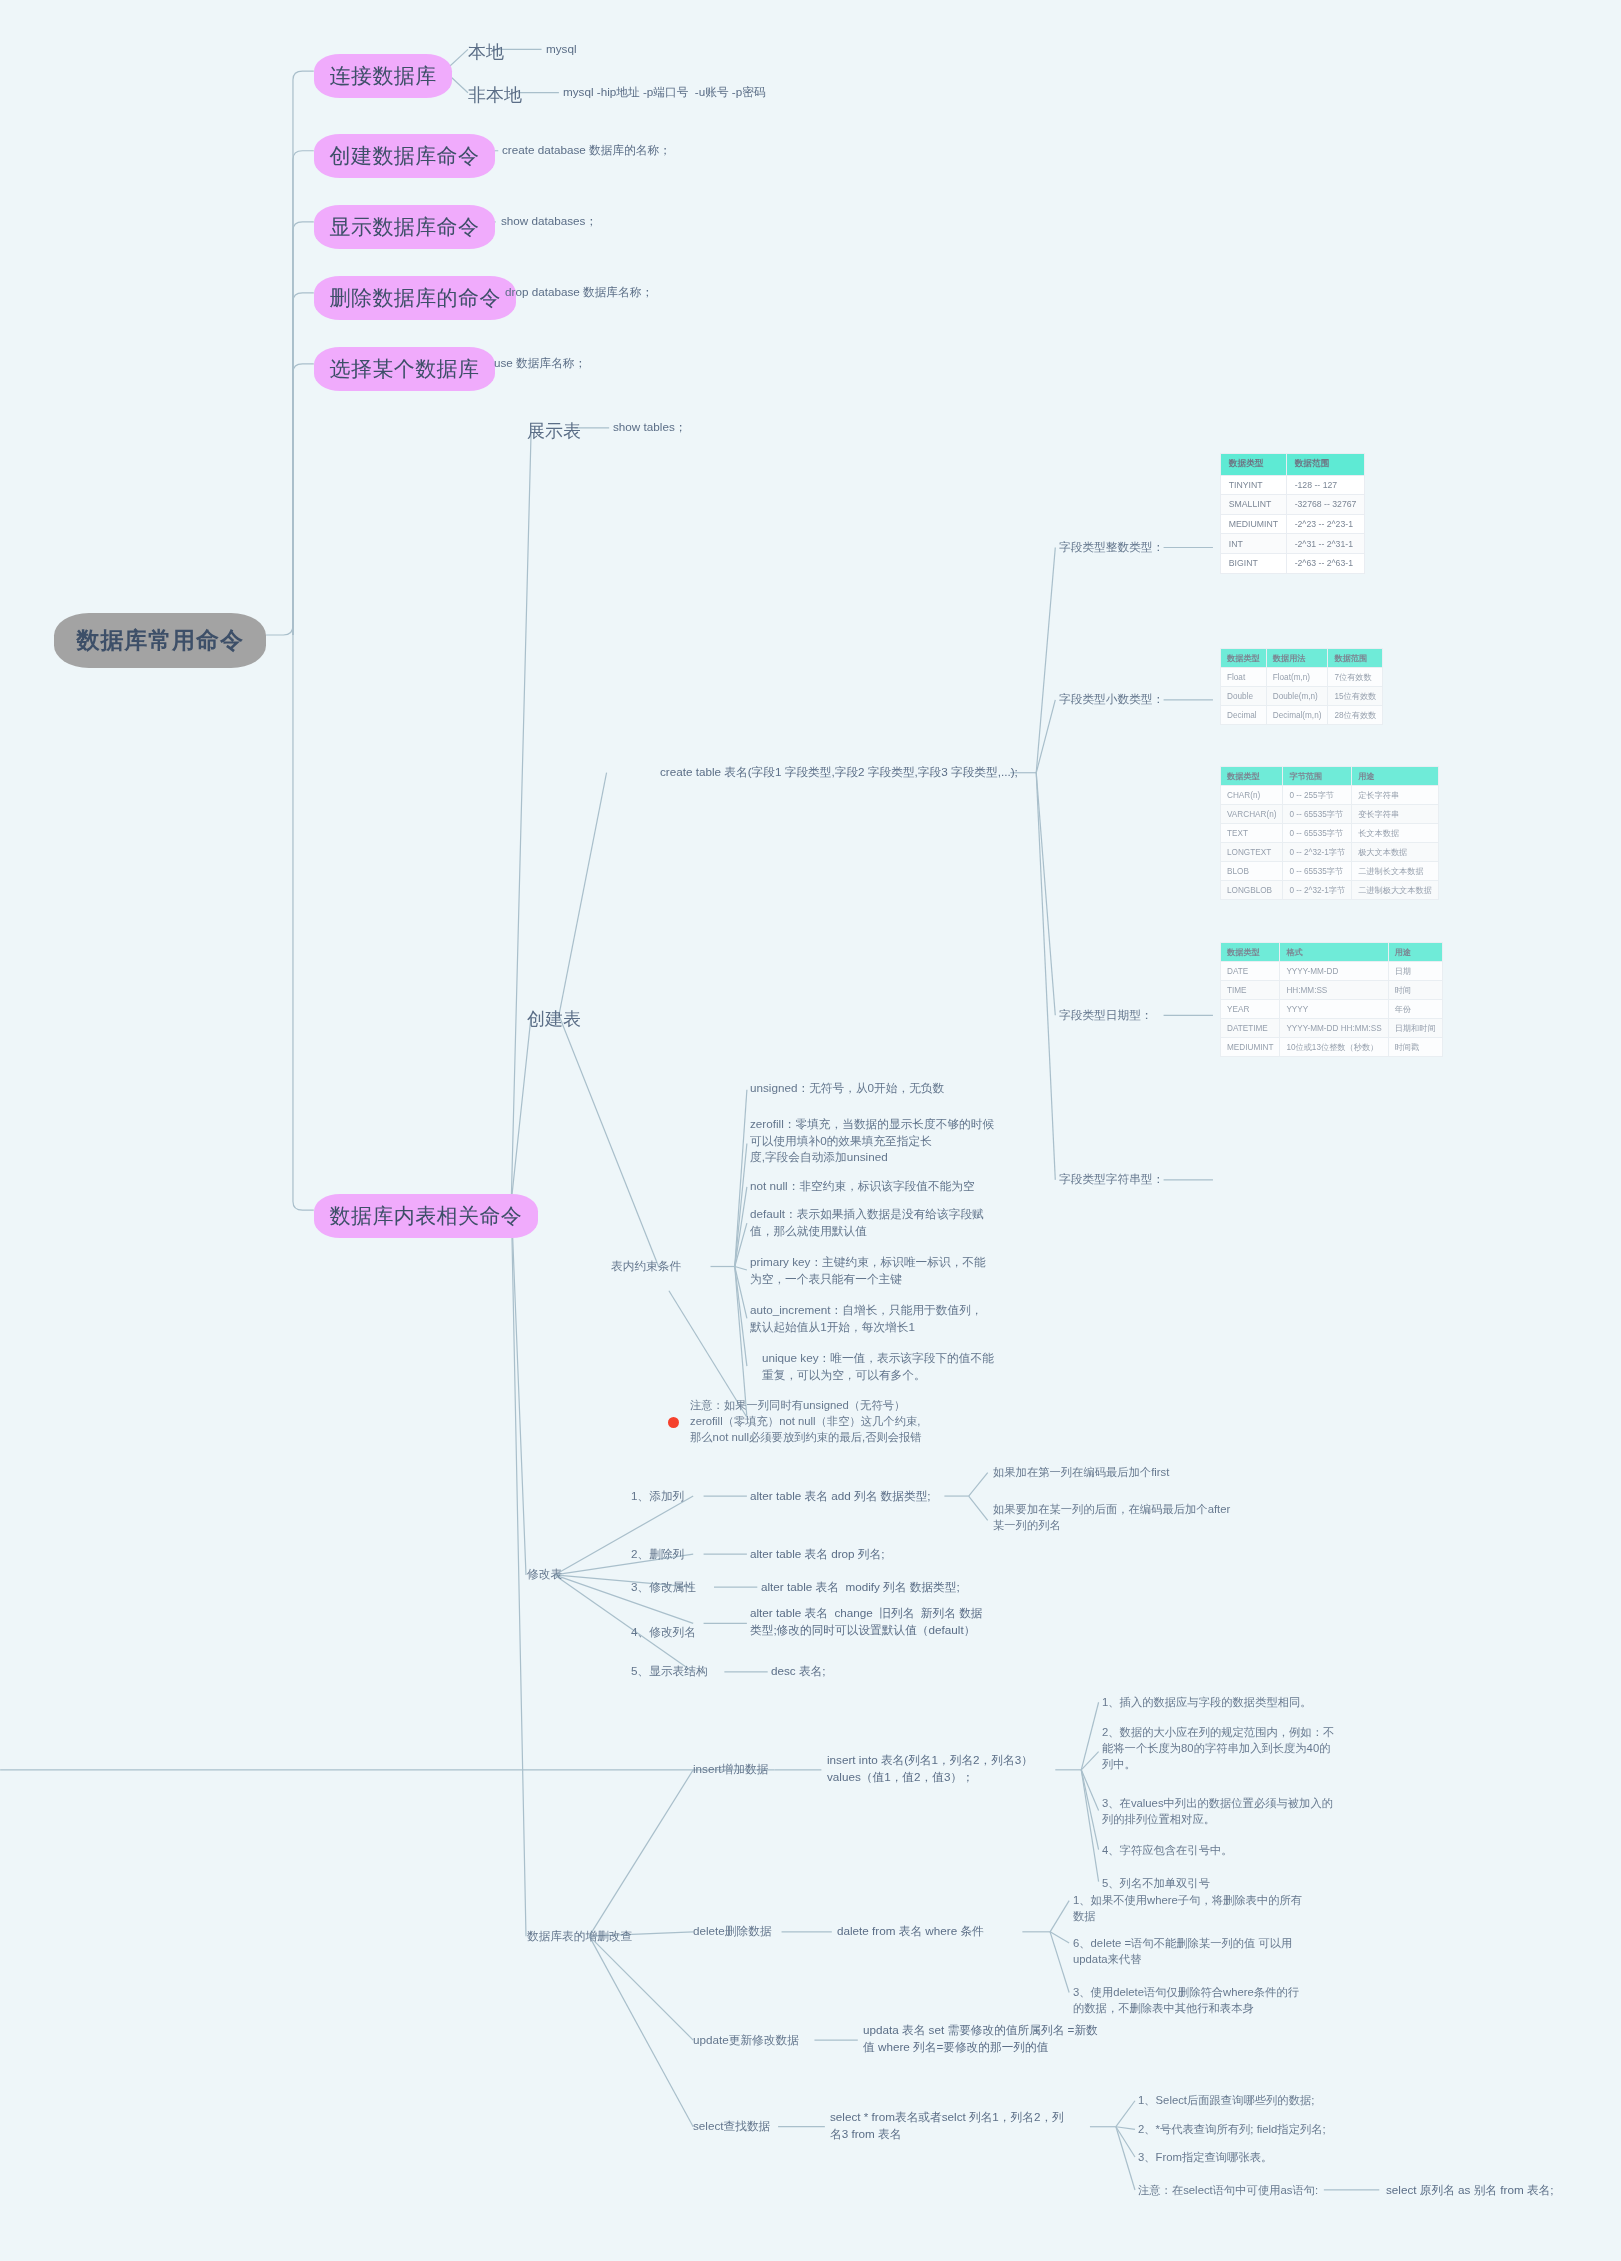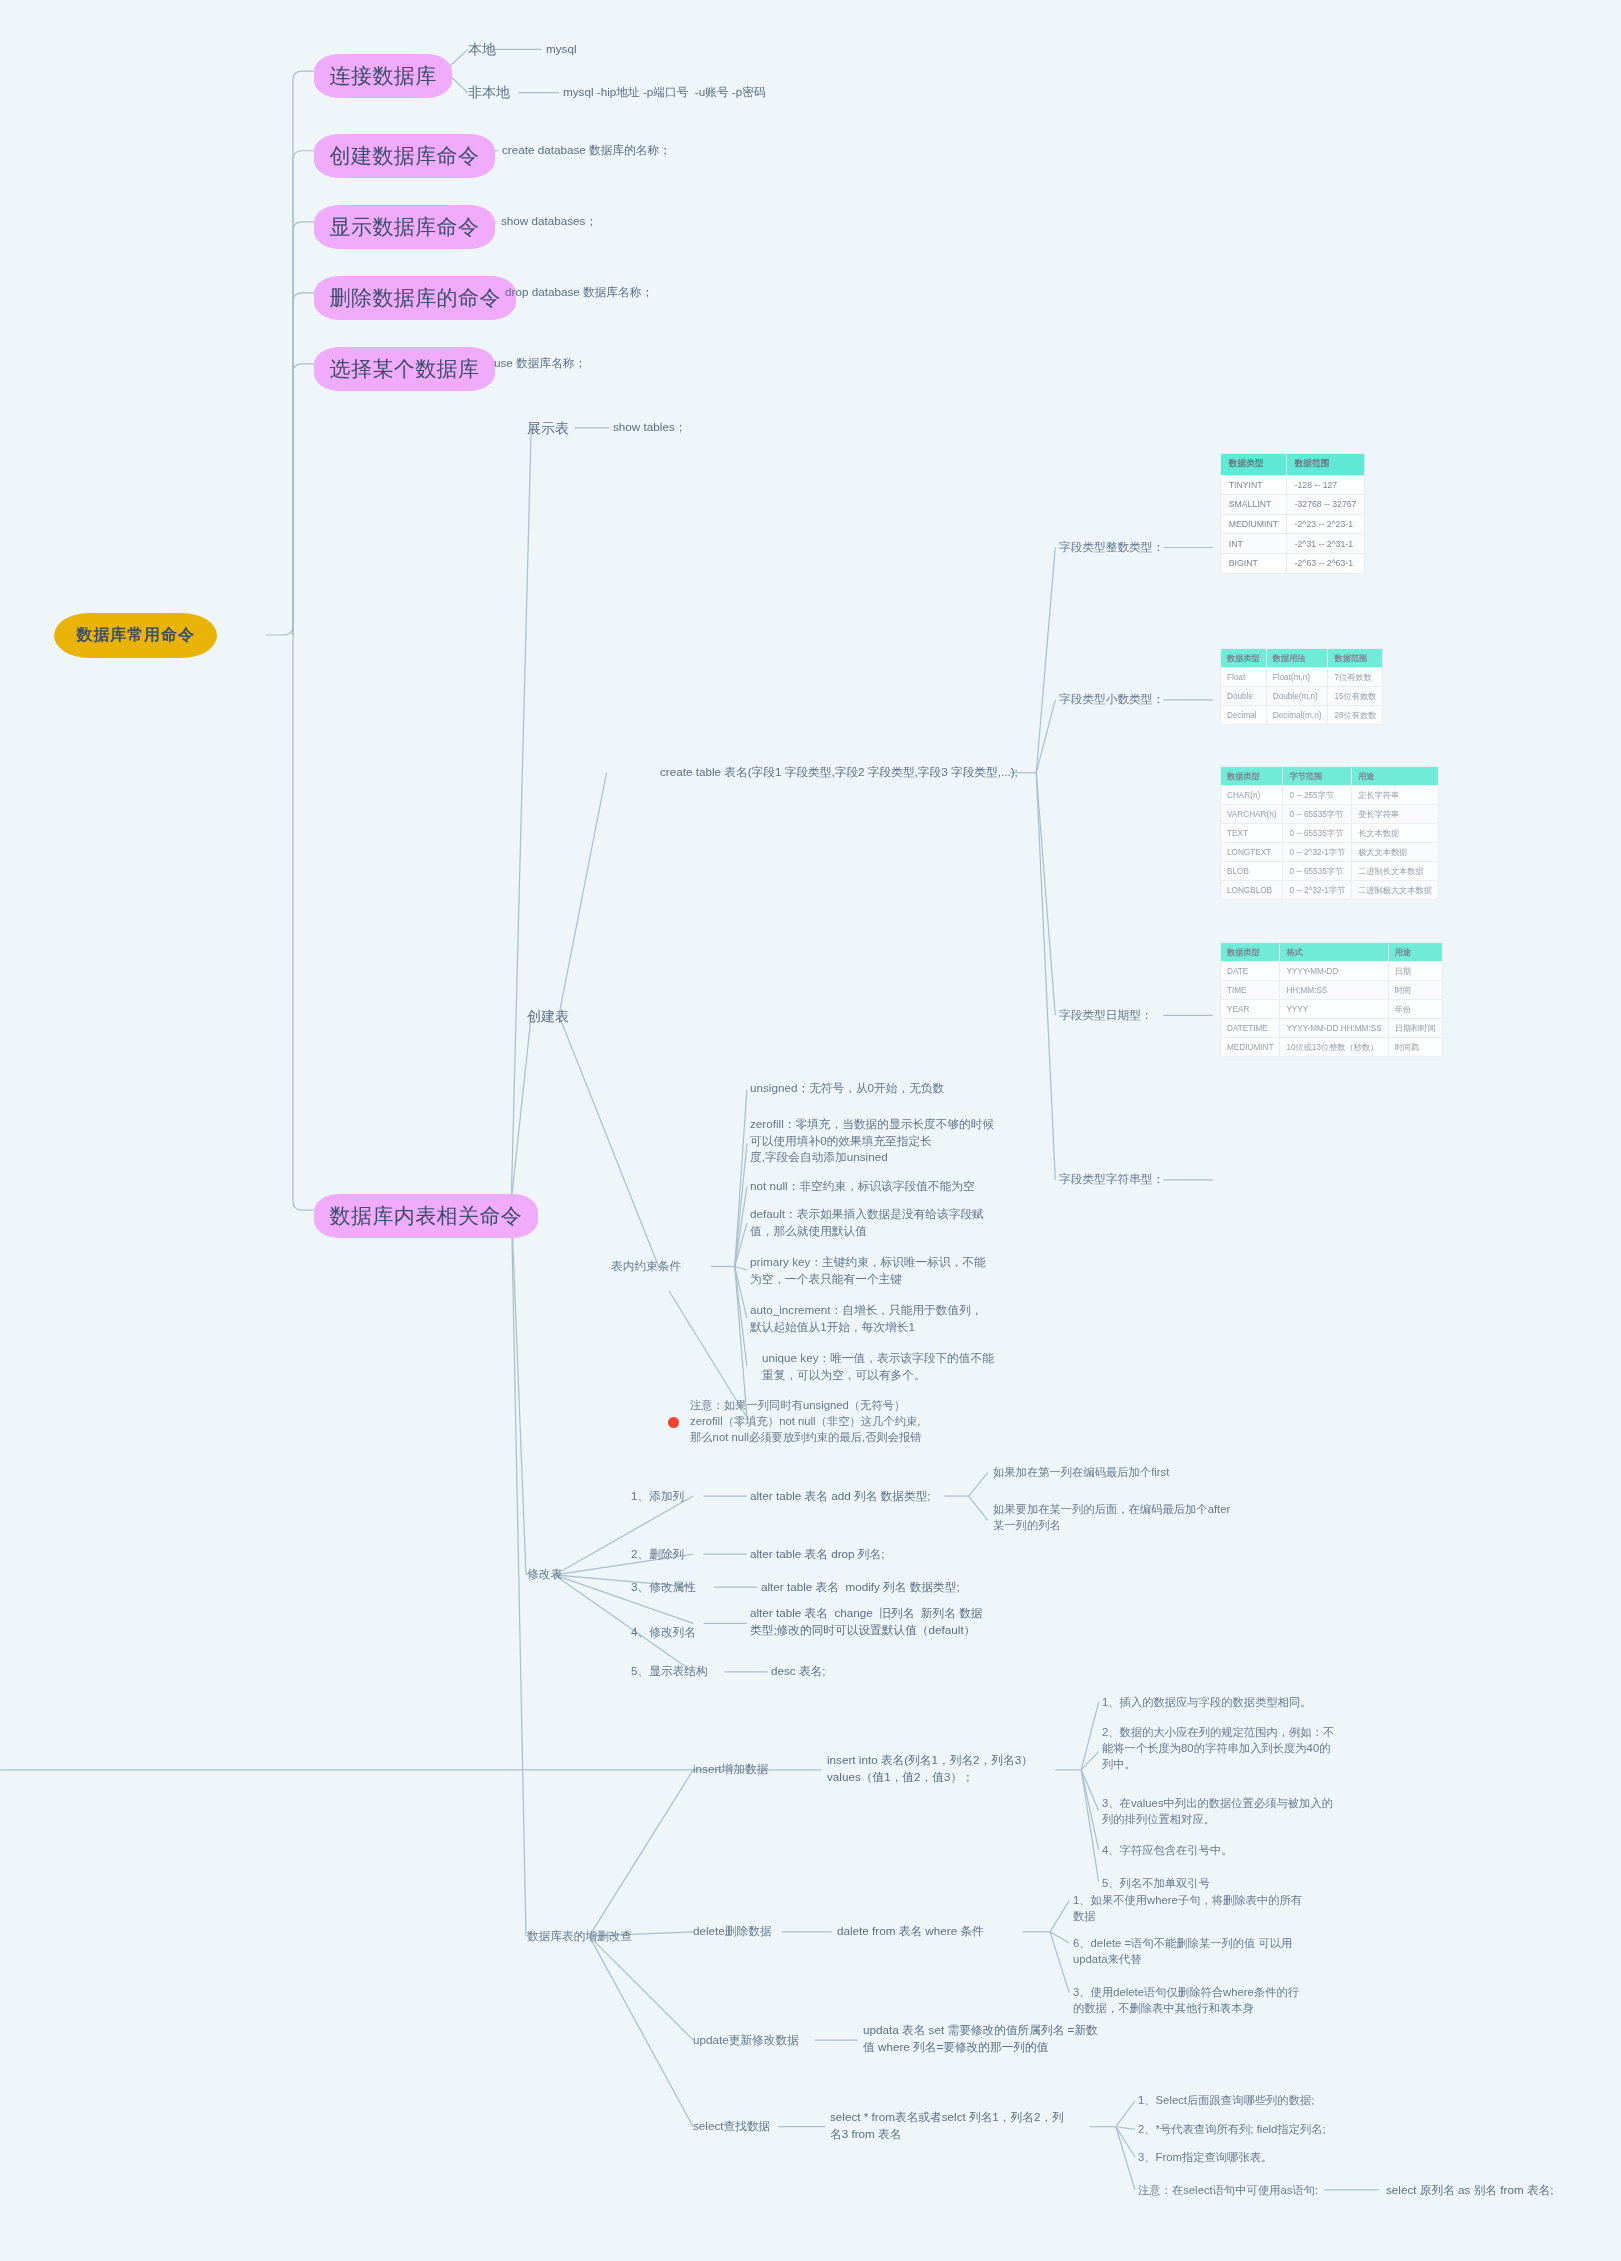--- a/index.html
+++ b/index.html
@@ -13,33 +13,33 @@
     position:relative;
   }
   #canvas{position:absolute;left:0;top:0;width:1622px;height:2261px;}
   svg#wires{position:absolute;left:0;top:0;width:1622px;height:2261px;pointer-events:none;}
   svg#wires path,svg#wires line{fill:none;stroke:#a9bfcb;stroke-width:1.4;}
 
   
   .node{position:absolute;white-space:pre-wrap;line-height:1.42;}
 
   .root{
-    background:#eab308;border-radius:35px/22.5px;
+    background:#a3a3a3;border-radius:35px/22.5px;
     padding:11.3px 22.5px;
-    font-weight:bold;font-size:16px;color:#3d4f68;
+    font-weight:bold;font-size:23px;color:#3d4f68;
     letter-spacing:0.9px;
     box-shadow:0 0 0 0 rgba(0,0,0,0);
   }
   .l1{
     background:#f0abfc;border-radius:26px/17.3px;
     padding:7px 15.6px;
     font-weight:normal;font-size:21px;color:#3d4f68;
     letter-spacing:0.4px;
   }
-  .l2{font-size:14px;color:#5b6e87;}
+  .l2{font-size:18px;color:#5b6e87;}
   .l3{font-size:11.7px;color:#63768d;}
   .l4{font-size:11.3px;color:#67798f;}
   .mono{font-size:11.7px;color:#5b6e87;}
   .bullet-dot{
     position:absolute;width:11.3px;height:11.3px;border-radius:50%;
     background:#f5412d;
   }
 
   
   table.dt{

